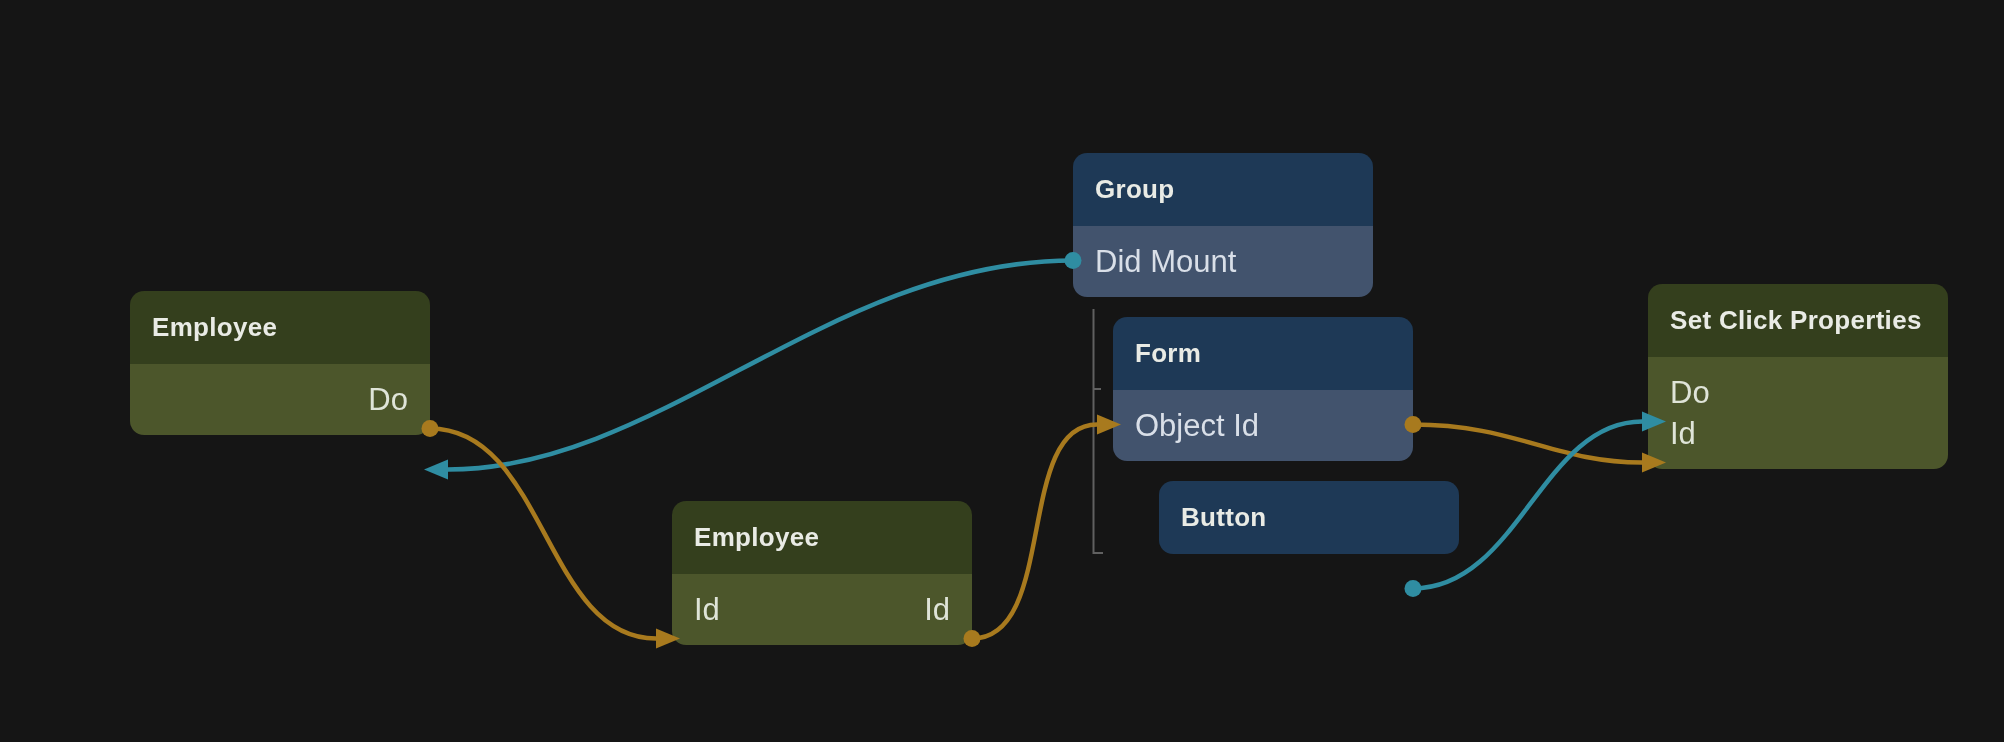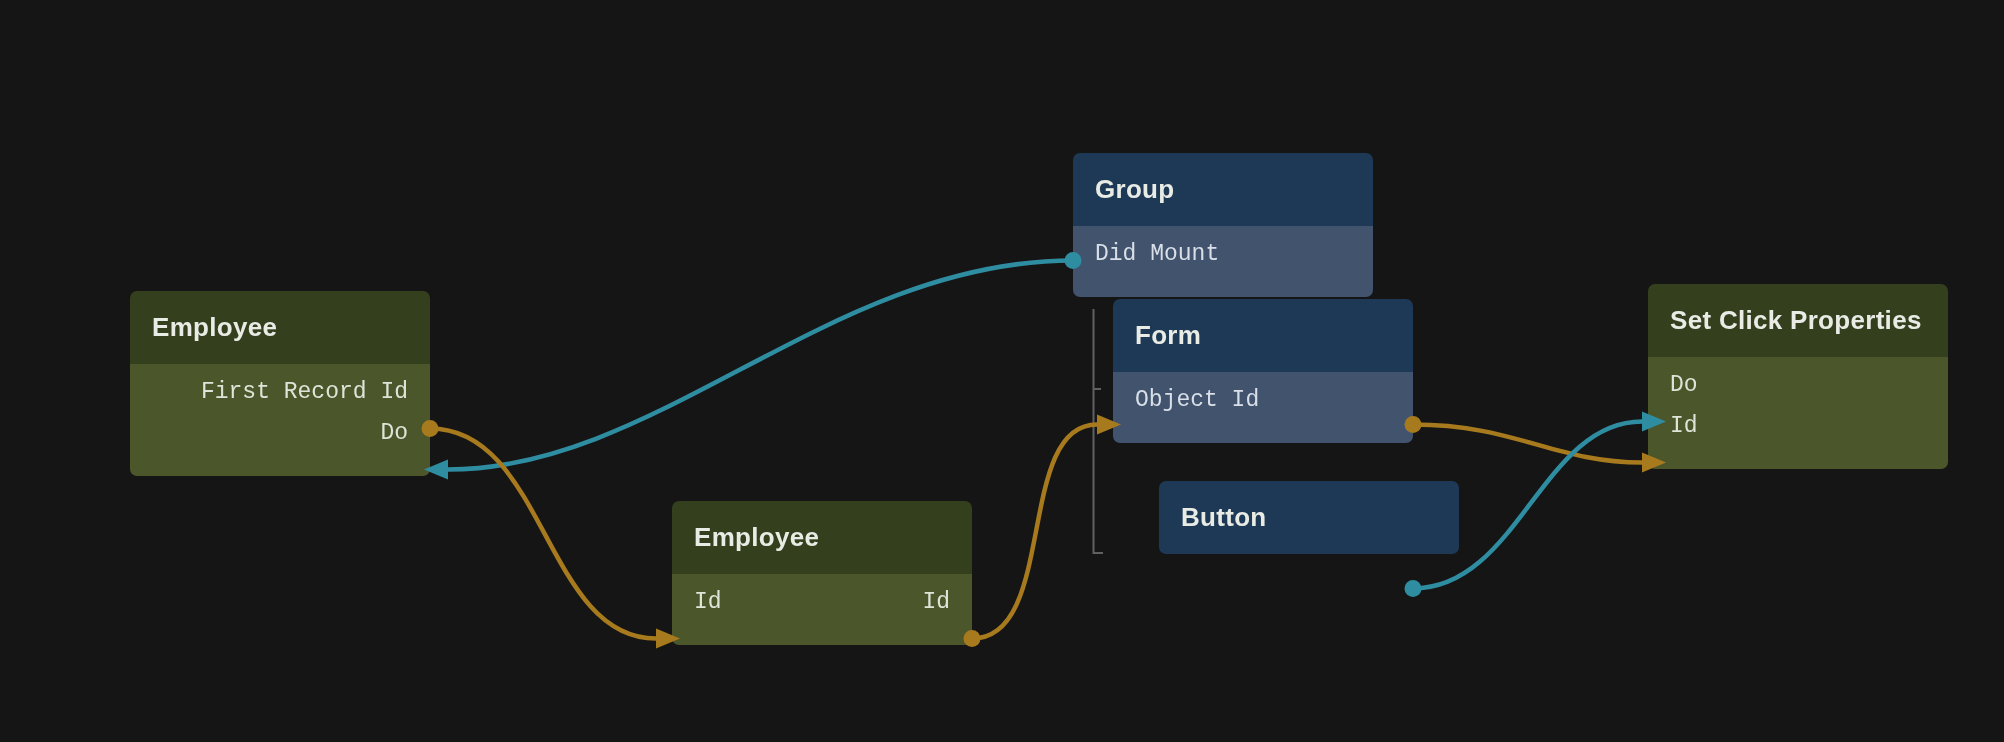--- a/index.html
+++ b/index.html
@@ -7,49 +7,46 @@
     --blue-header:#1e3956; --blue-body:#42536d; --title-text:#e9ebe5;
     --subtitle-text:#99a386; --green-port-text:#dfe4d8; --blue-port-text:#d9dfe8;
     --wire-orange:#a87a1e; --wire-teal:#2f8da2; --connector-gray:#606060;
   }
   html,body{margin:0;padding:0;background:var(--background);}
   .canvas{
     position:relative; width:2004px; height:742px; overflow:hidden;
     background:var(--background);
     font-family:"Liberation Sans", sans-serif;
   }
-  .node{position:absolute; width:300px; border-radius:7px; overflow:hidden;}
+  .node{position:absolute; width:300px; border-radius:14px; overflow:hidden;}
   .node-header{padding:21px 22px;}
   .node-title{font-size:26px; font-weight:bold; line-height:31px; color:var(--title-text); letter-spacing:.3px;}
   .node-subtitle{font-size:25px; line-height:31px; color:var(--subtitle-text);}
   .node-body{padding:15px 0;}
   .green .node-header{background:var(--green-header);}
   .green .node-body{background:var(--green-body);}
   .blue .node-header{background:var(--blue-header);}
   .blue .node-body{background:var(--blue-body);}
-  .port-row{height:41px; display:flex; padding:0 22px; font-size:23px;font-family:Liberation Mono, monospace;}
+  .port-row{height:41px; display:flex; align-items:center; padding:0 22px; font-size:31px;}
   .green .port-row{color:var(--green-port-text);}
   .blue .port-row{color:var(--blue-port-text);}
   .port-row.right{justify-content:flex-end;}
   .port-row.split{justify-content:space-between;}
   .wires{position:absolute; left:0; top:0; width:2004px; height:742px; pointer-events:none;}
 </style>
 </head>
 <body>
 
 <div class="canvas">
 
   <div class="node green" style="left:130px; top:291px;">
     <div class="node-header">
       <div class="node-title">Employee</div>
     </div>
     <div class="node-body">
-      <div class="port-row right">
-        <span>First Record Id</span>
-      </div>
       <div class="port-row right">
         <span>Do</span>
       </div>
     </div>
   </div>
 
   <div class="node green" style="left:672px; top:501px;">
     <div class="node-header">
       <div class="node-title">Employee</div>
     </div>
@@ -65,21 +62,21 @@
     <div class="node-header">
       <div class="node-title">Group</div>
     </div>
     <div class="node-body">
       <div class="port-row">
         <span>Did Mount</span>
       </div>
     </div>
   </div>
 
-  <div class="node blue" style="left:1113px; top:299px;">
+  <div class="node blue" style="left:1113px; top:317px;">
     <div class="node-header">
       <div class="node-title">Form</div>
     </div>
     <div class="node-body">
       <div class="port-row">
         <span>Object Id</span>
       </div>
     </div>
   </div>
 

